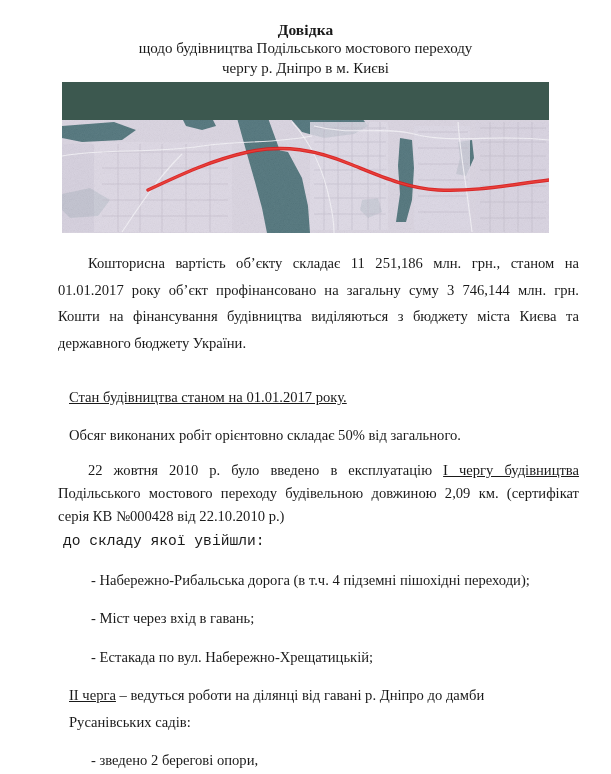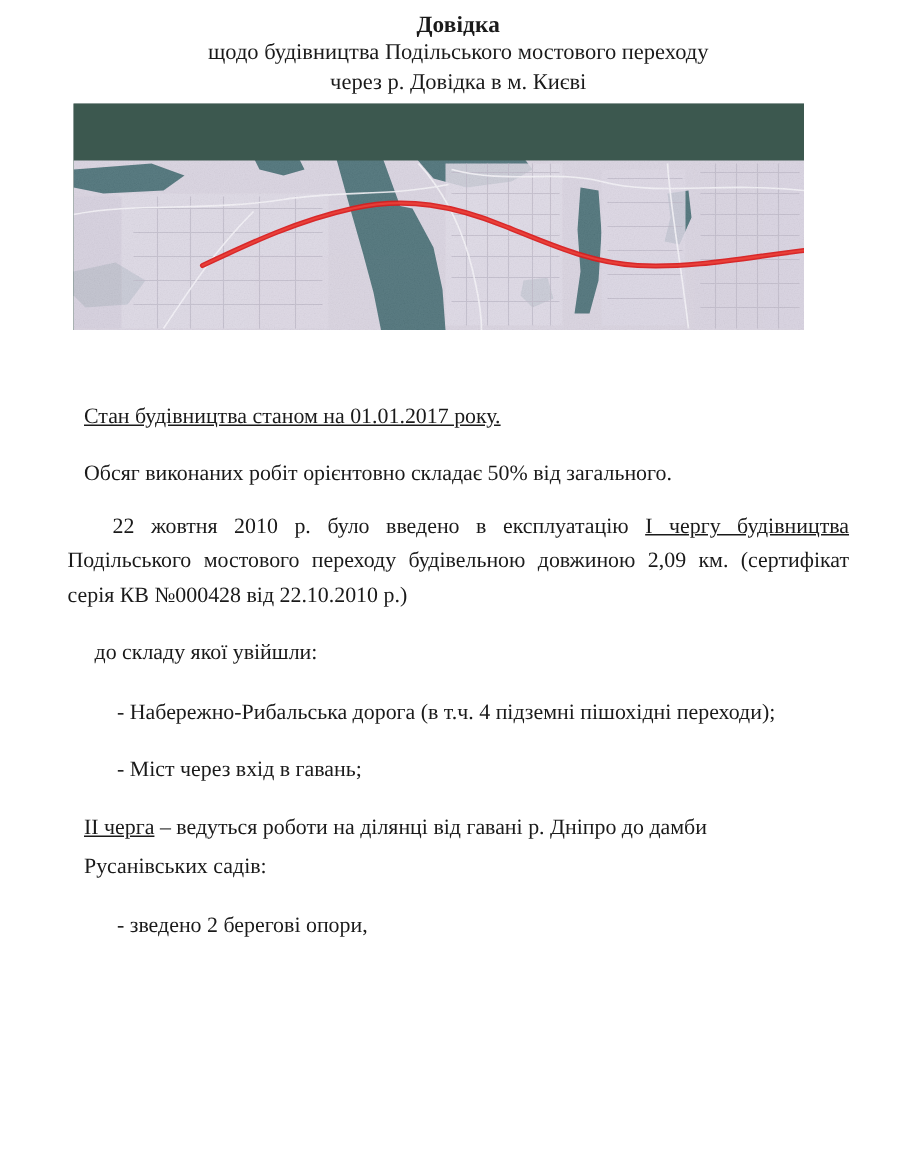--- a/index.html
+++ b/index.html
@@ -15,21 +15,21 @@
     font-family: "Liberation Serif", "DejaVu Serif", serif;
     color: #1a1a1a;
     position: relative;
   }
 
   .page {
     width: 611px;
     height: 774px;
     position: relative;
     box-sizing: border-box;
-    padding: 0;
+    padding: 13px;
   }
 
   
   .title-block {
     text-align: center;
     padding-top: 7px;
   }
   .doc-title {
     font-size: 15.5px;
     font-weight: bold;
@@ -97,26 +97,27 @@
     hyphens: none;
   }
   p.plain {
     margin: 11px;
     font-size: 14.6px;
     line-height: 26.5px;
     text-align: left;
     text-indent: 0;
   }
   p.indent-sm {
-    margin: 13px;
+    margin: 0;
     font-size: 14.6px;
     line-height: 26.5px;
     text-align: left;
     text-indent: 0;
     padding-left: 5px;
+    font-family: Liberation Mono, monospace;
   }
   p.listitem {
     margin: 12px;
     font-size: 14.6px;
     line-height: 26.5px;
     text-align: left;
     padding-left: 21px;
     text-indent: 0;
   }
   p.para-indent-first {
@@ -130,21 +131,21 @@
   .gap { height: 17px; }
 </style>
 </head>
 <body>
 
 <div class="page">
 
   <div class="title-block">
     <div class="doc-title">Довідка</div>
     <div class="doc-subtitle">щодо будівництва Подільського мостового переходу</div>
-    <div class="doc-subtitle">через р. Довідка в м. Києві</div>
+    <div class="doc-subtitle">чергу р. Дніпро в м. Києві</div>
   </div>
 
   <div class="figure">
     <div class="map">
       <svg width="487" height="151" viewBox="0 0 487 151" xmlns="http://www.w3.org/2000/svg">
         <defs>
           <filter id="grain" x="0" y="0" width="100%" height="100%">
             <feTurbulence type="fractalNoise" baseFrequency="0.85" numOctaves="4" seed="7" result="n"></feTurbulence>
             <feColorMatrix in="n" type="saturate" values="0.15" result="ns"></feColorMatrix>
             <feComposite in="ns" in2="SourceGraphic" operator="in" result="grainmask"></feComposite>
@@ -227,34 +228,36 @@
     </div>
 
     <div class="figure-banner"></div>
     <div class="figure-banner-text">ПОДІЛЬСЬКИЙ  МОСТОВИЙ  ПЕРЕХІД</div>
   </div>
 
   <div class="body">
 
     <div class="gap"></div>
 
+    <p class="para">Кошторисна вартість об’єкту складає 11 251,186 млн. грн., станом на 01.01.2017 року об’єкт профінансовано на загальну суму 3 746,144 млн. грн. Кошти на фінансування будівництва виділяються з бюджету міста Києва та державного бюджету України.</p>
 
 
     <div class="gap"></div>
 
     <p class="plain"><span class="u">Стан будівництва станом на 01.01.2017 року.</span></p>
 
     <p class="plain">Обсяг виконаних робіт орієнтовно складає 50% від загального.</p>
 
     <p class="para-indent-first"><span>22 жовтня 2010 р. було введено в експлуатацію </span><span class="u">І чергу будівництва</span><span> Подільського мостового переходу будівельною довжиною 2,09 км. (сертифікат серія КВ №000428 від 22.10.2010 р.)</span></p>
 
     <p class="indent-sm">до складу якої увійшли:</p>
 
     <p class="listitem">- Набережно-Рибальська дорога (в т.ч. 4 підземні пішохідні переходи);</p>
     <p class="listitem">- Міст через вхід в гавань;</p>
+    <p class="listitem">- Естакада по вул. Набережно-Хрещатицькій;</p>
 
     <p class="plain"><span class="u">ІІ черга</span><span> – ведуться роботи на ділянці від гавані р. Дніпро до дамби Русанівських садів:</span></p>
 
 
     <p class="listitem">- зведено 2 берегові опори,</p>
 
   </div>
 </div>
 
 </body></html>

